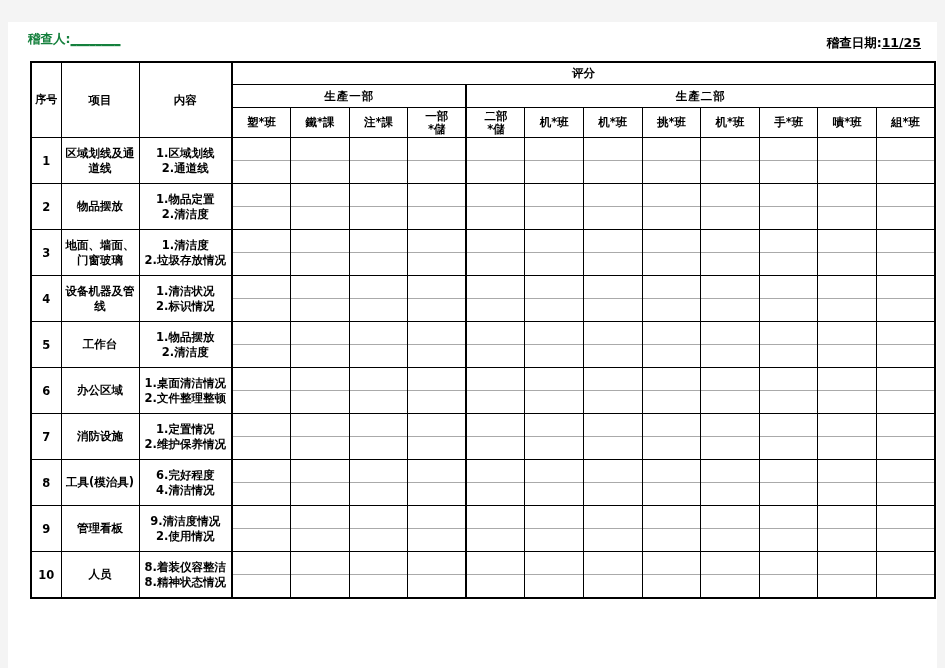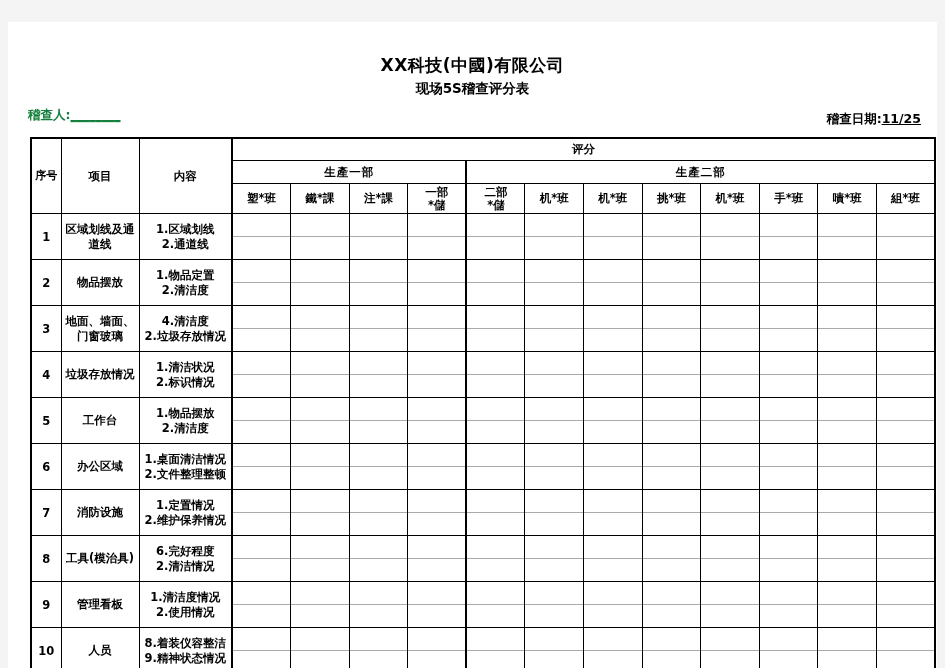--- a/index.html
+++ b/index.html
@@ -166,24 +166,20 @@
     height: 22px;
   }
   
   td.sep-gray { border-left: 1px solid #9a9a9a; border-right: 1px solid #9a9a9a; }
 </style>
 </head>
 <body>
 
 <div id="page">
 
-  <div class="title-block">
-    <div class="doc-title">XX科技(中國)有限公司</div>
-    <div class="doc-subtitle">现场5S稽查评分表</div>
-  </div>
 
   <div class="meta-row">
     <div class="meta-left"><span>稽查人:</span><span class="blank-line">________</span></div>
     <div class="meta-right"><span>稽查日期:</span><span class="blank-line">11/25</span></div>
   </div>
 
   <div class="table-wrap">
     <table class="sheet">
       <colgroup id="colgroup-holder">
           <col class="c-no">
@@ -338,21 +334,21 @@
             </td>
             <td class="cell-score sep-gray">
               <div class="half-top"></div>
               <div class="half-bot"></div>
             </td>
           </tr>
           <tr class="body-row">
             <td class="cell-no">3</td>
             <td class="cell-item">地面、墙面、门窗玻璃</td>
             <td class="cell-detail grp-edge-r">
-              <span class="line1">4.清洁度</span>
+              <span class="line1">1.清洁度</span>
               <span class="line2">2.垃圾存放情况</span>
             </td>
             <td class="cell-score">
               <div class="half-top"></div>
               <div class="half-bot"></div>
             </td>
             <td class="cell-score sep-gray">
               <div class="half-top"></div>
               <div class="half-bot"></div>
             </td>
@@ -392,21 +388,21 @@
               <div class="half-top"></div>
               <div class="half-bot"></div>
             </td>
             <td class="cell-score sep-gray">
               <div class="half-top"></div>
               <div class="half-bot"></div>
             </td>
           </tr>
           <tr class="body-row">
             <td class="cell-no">4</td>
-            <td class="cell-item">垃圾存放情况</td>
+            <td class="cell-item">设备机器及管线</td>
             <td class="cell-detail grp-edge-r">
               <span class="line1">1.清洁状况</span>
               <span class="line2">2.标识情况</span>
             </td>
             <td class="cell-score">
               <div class="half-top"></div>
               <div class="half-bot"></div>
             </td>
             <td class="cell-score sep-gray">
               <div class="half-top"></div>
@@ -619,21 +615,21 @@
             <td class="cell-score sep-gray">
               <div class="half-top"></div>
               <div class="half-bot"></div>
             </td>
           </tr>
           <tr class="body-row">
             <td class="cell-no">8</td>
             <td class="cell-item">工具(模治具)</td>
             <td class="cell-detail grp-edge-r">
               <span class="line1">6.完好程度</span>
-              <span class="line2">2.清洁情况</span>
+              <span class="line2">4.清洁情况</span>
             </td>
             <td class="cell-score">
               <div class="half-top"></div>
               <div class="half-bot"></div>
             </td>
             <td class="cell-score sep-gray">
               <div class="half-top"></div>
               <div class="half-bot"></div>
             </td>
             <td class="cell-score sep-gray">
@@ -674,21 +670,21 @@
             </td>
             <td class="cell-score sep-gray">
               <div class="half-top"></div>
               <div class="half-bot"></div>
             </td>
           </tr>
           <tr class="body-row">
             <td class="cell-no">9</td>
             <td class="cell-item">管理看板</td>
             <td class="cell-detail grp-edge-r">
-              <span class="line1">1.清洁度情况</span>
+              <span class="line1">9.清洁度情况</span>
               <span class="line2">2.使用情况</span>
             </td>
             <td class="cell-score">
               <div class="half-top"></div>
               <div class="half-bot"></div>
             </td>
             <td class="cell-score sep-gray">
               <div class="half-top"></div>
               <div class="half-bot"></div>
             </td>
@@ -731,21 +727,21 @@
             <td class="cell-score sep-gray">
               <div class="half-top"></div>
               <div class="half-bot"></div>
             </td>
           </tr>
           <tr class="body-row">
             <td class="cell-no">10</td>
             <td class="cell-item">人员</td>
             <td class="cell-detail grp-edge-r">
               <span class="line1">8.着装仪容整洁</span>
-              <span class="line2">9.精神状态情况</span>
+              <span class="line2">8.精神状态情况</span>
             </td>
             <td class="cell-score">
               <div class="half-top"></div>
               <div class="half-bot"></div>
             </td>
             <td class="cell-score sep-gray">
               <div class="half-top"></div>
               <div class="half-bot"></div>
             </td>
             <td class="cell-score sep-gray">

